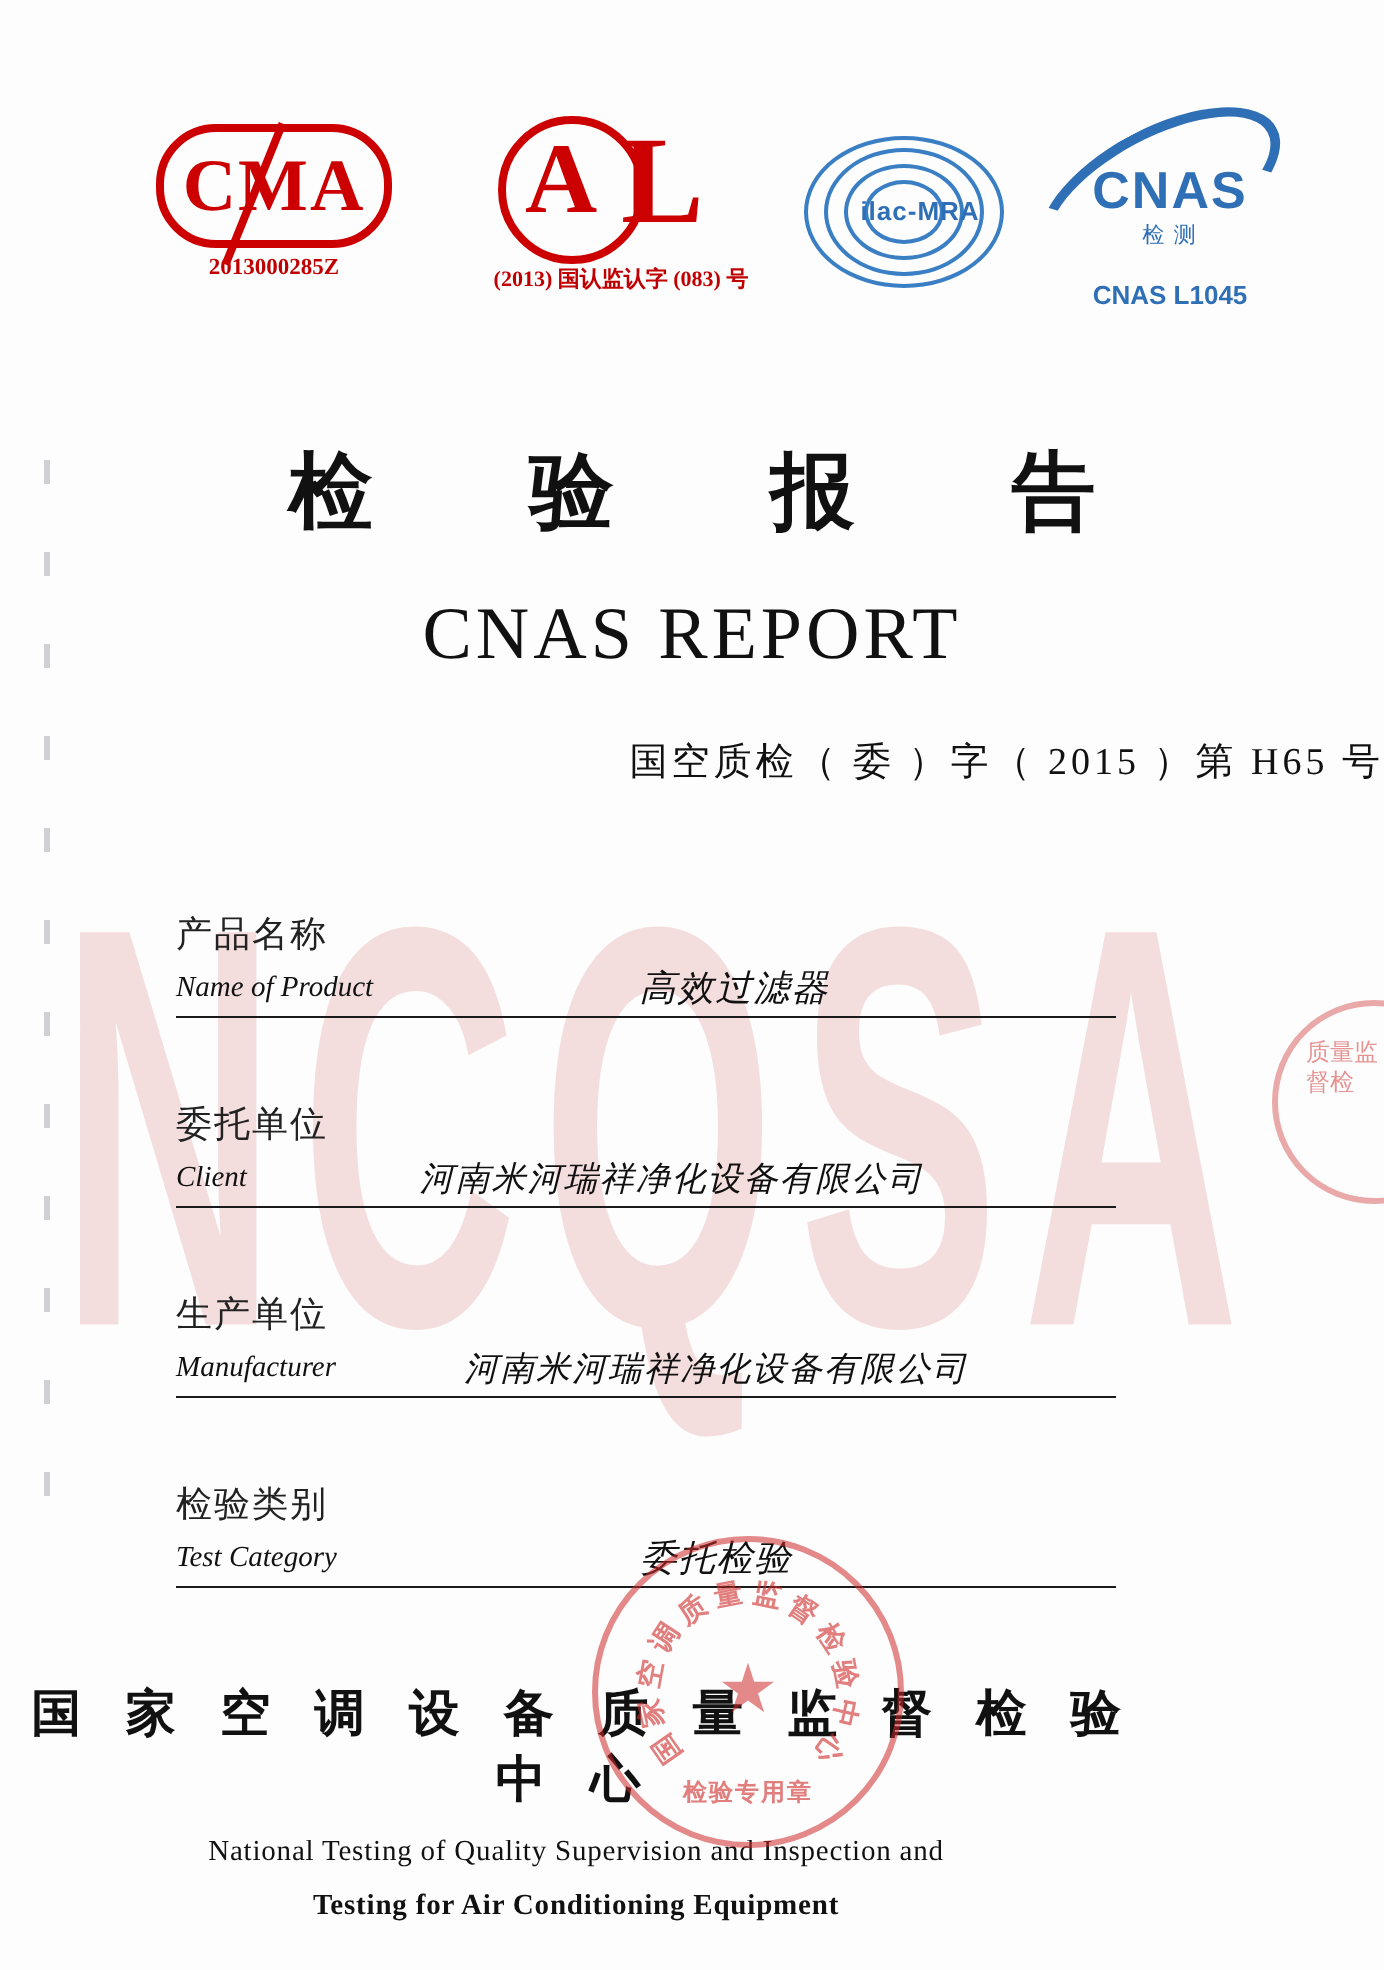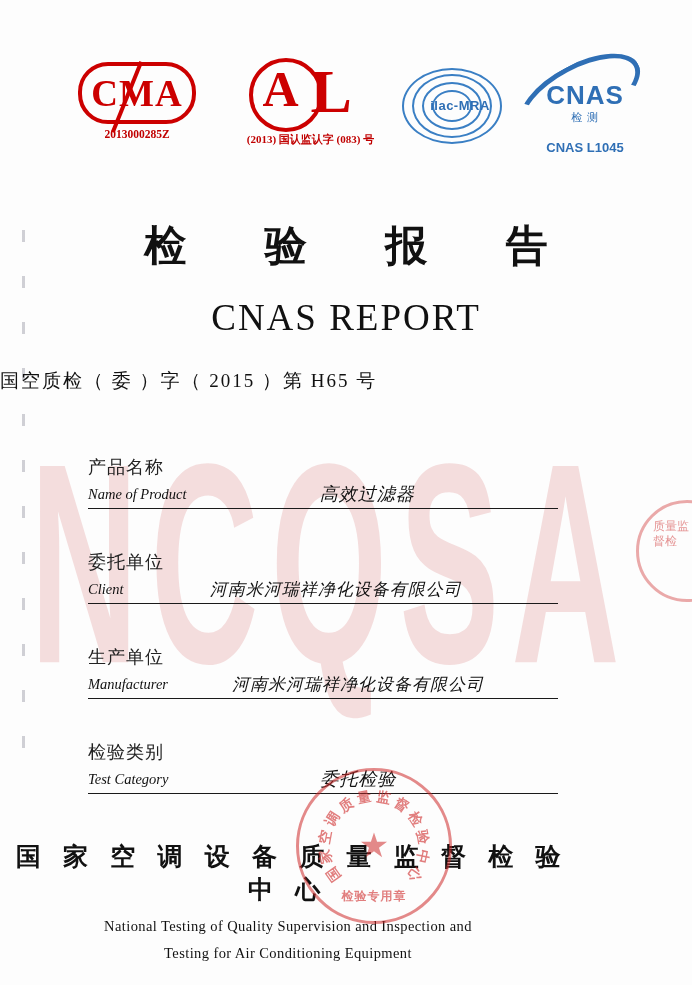--- a/index.html
+++ b/index.html
@@ -235,21 +235,21 @@
     text-align: center;
     font-family: "Liberation Serif", serif;
     font-size: 37px;
     letter-spacing: 2px;
     color: #111;
   }
   .report-no {
     position: absolute;
     top: 368px;
     left: 0; width: 692px;
-    text-align: left;
+    text-align: right;
     font-family: "Liberation Serif", serif;
     font-size: 19px;
     letter-spacing: 2px;
     color: #111;
   }
 
   
   .fields {
     position: absolute;
     top: 455px;
@@ -310,21 +310,21 @@
     text-indent: 8px;
     color: #111;
   }
   .footer-en1, .footer-en2 {
     font-family: "Liberation Serif", serif;
     font-size: 14.5px;
     letter-spacing: 0.4px;
     color: #111;
     margin-top: 12px;
   }
-  .footer-en2 { margin-top: 10px; }
+  .footer-en2 { margin-top: 10px; font-weight: bold; }
 
   
   .seal {
     position: absolute;
     border-radius: 50%;
     border: 3px solid rgba(206, 42, 42, 0.55);
     color: rgba(206, 42, 42, 0.6);
     pointer-events: none;
   }
   .seal-main {

